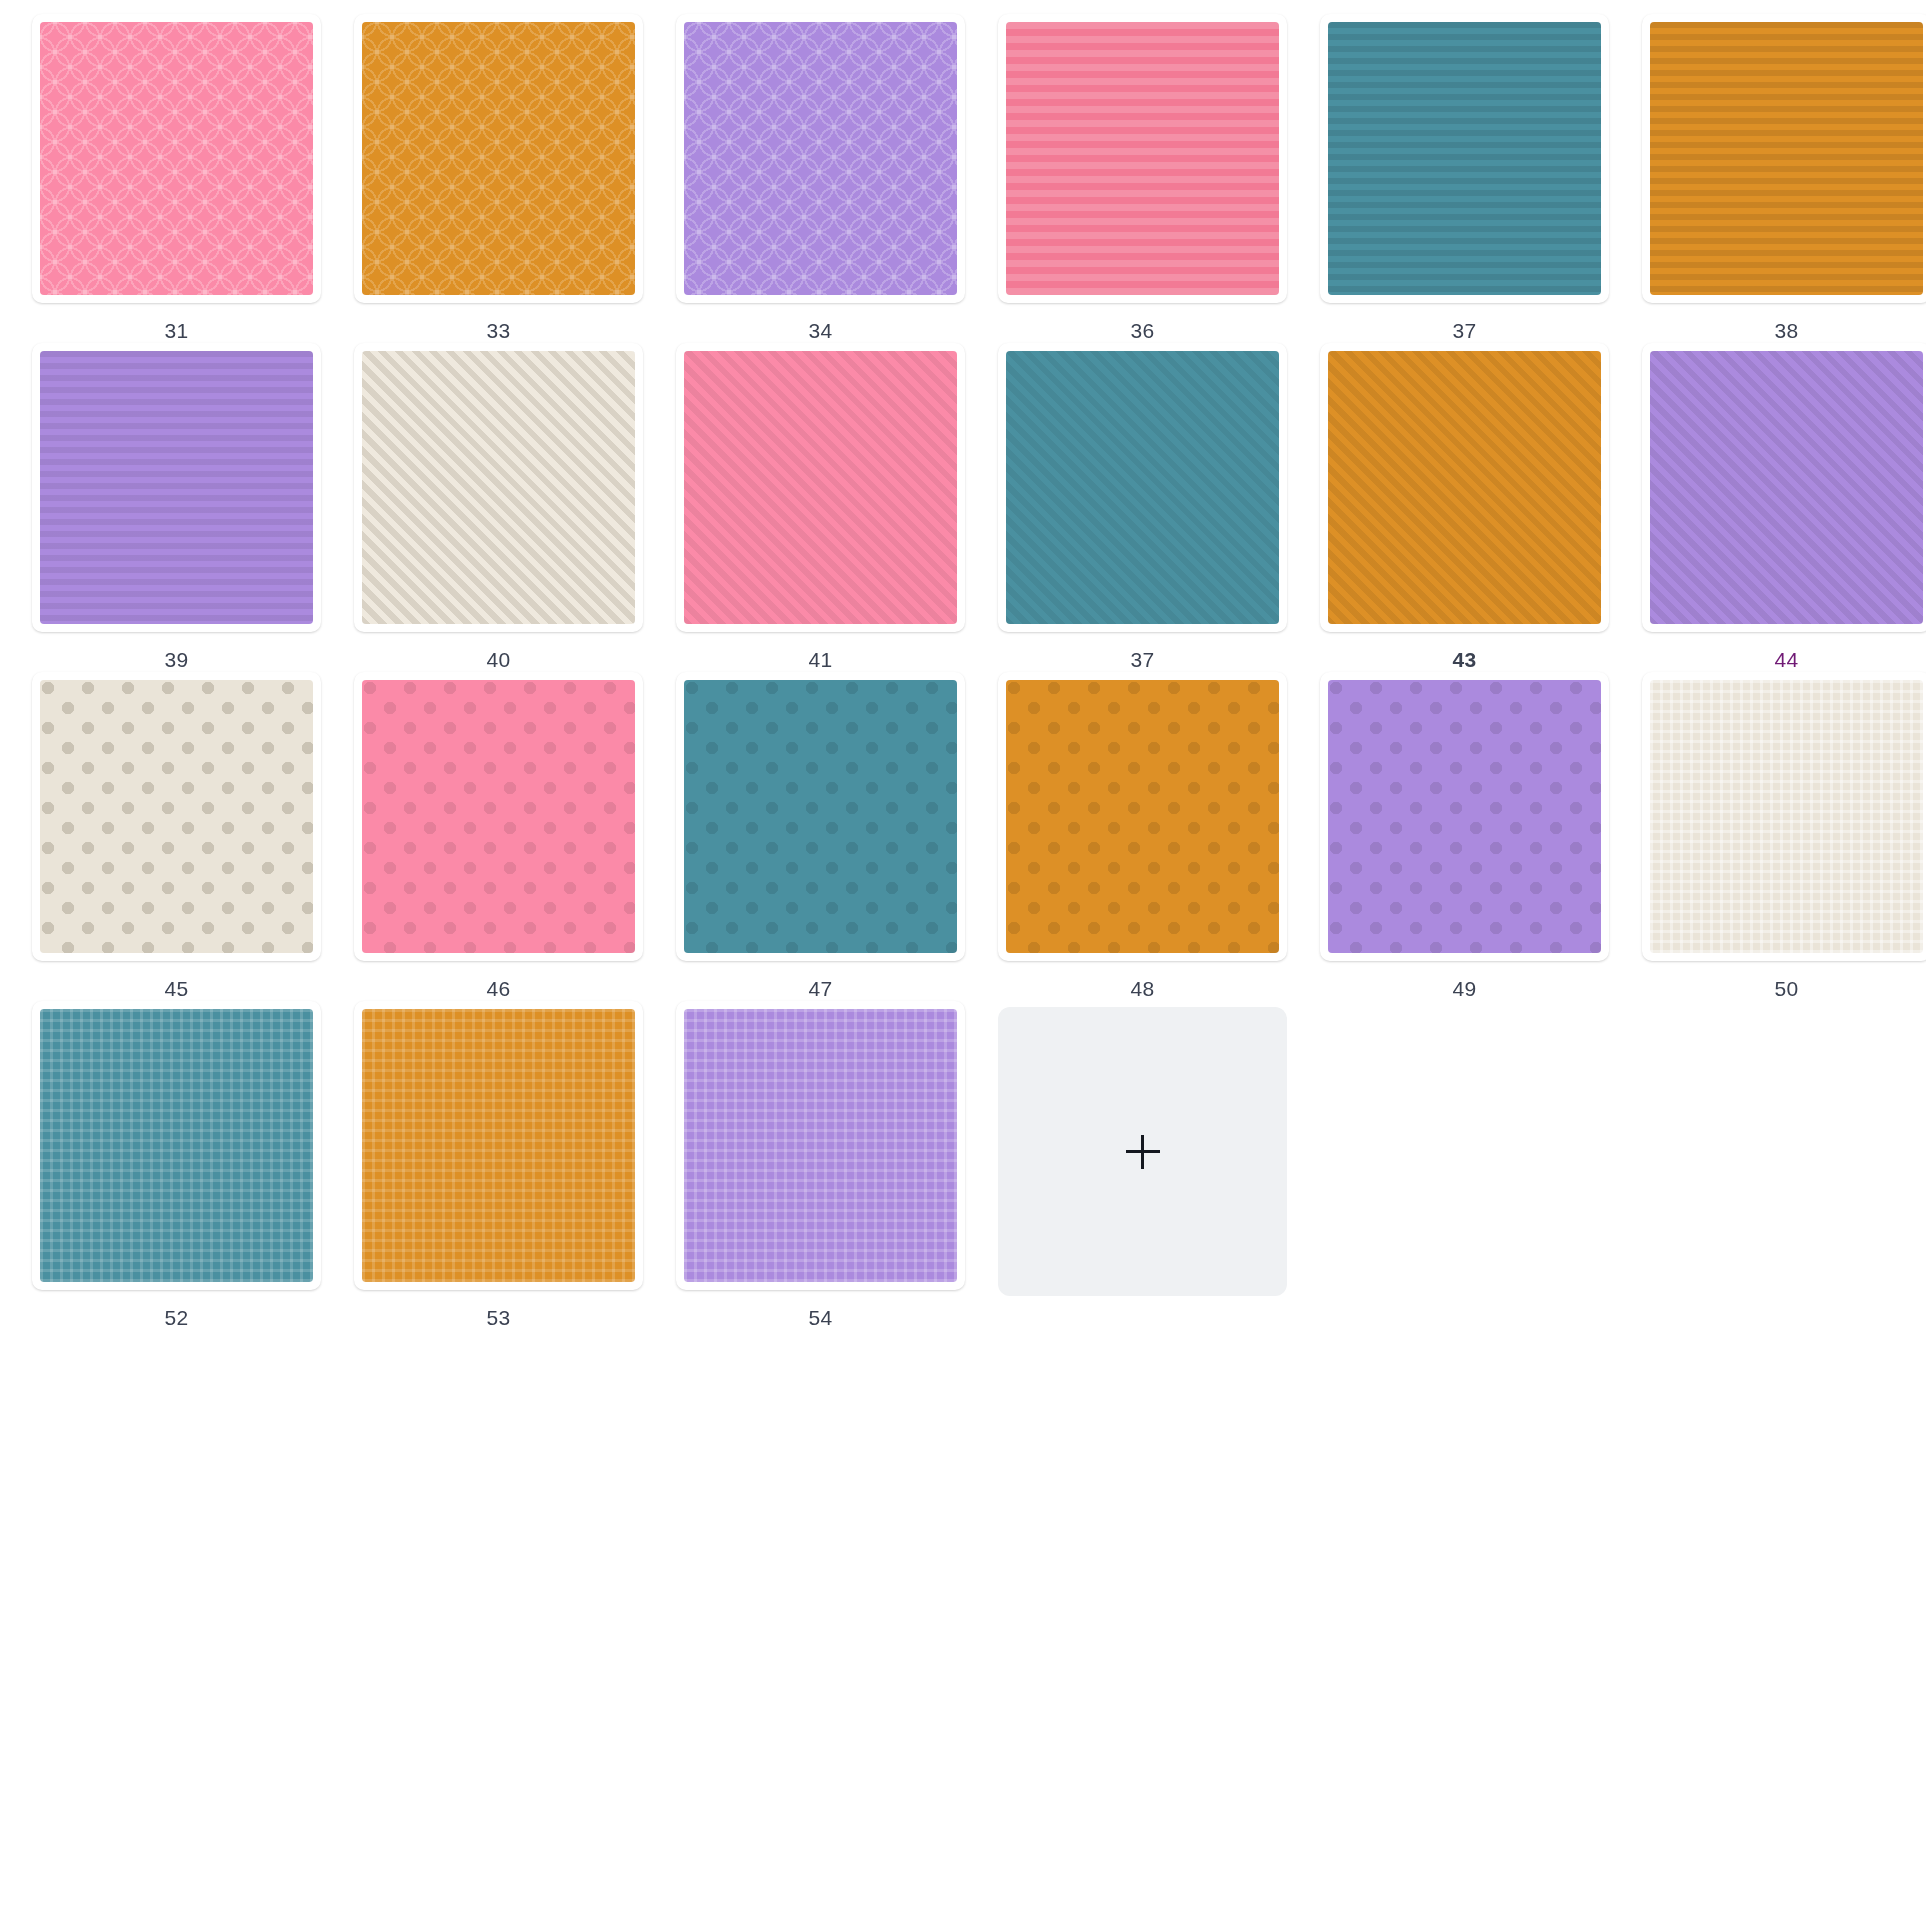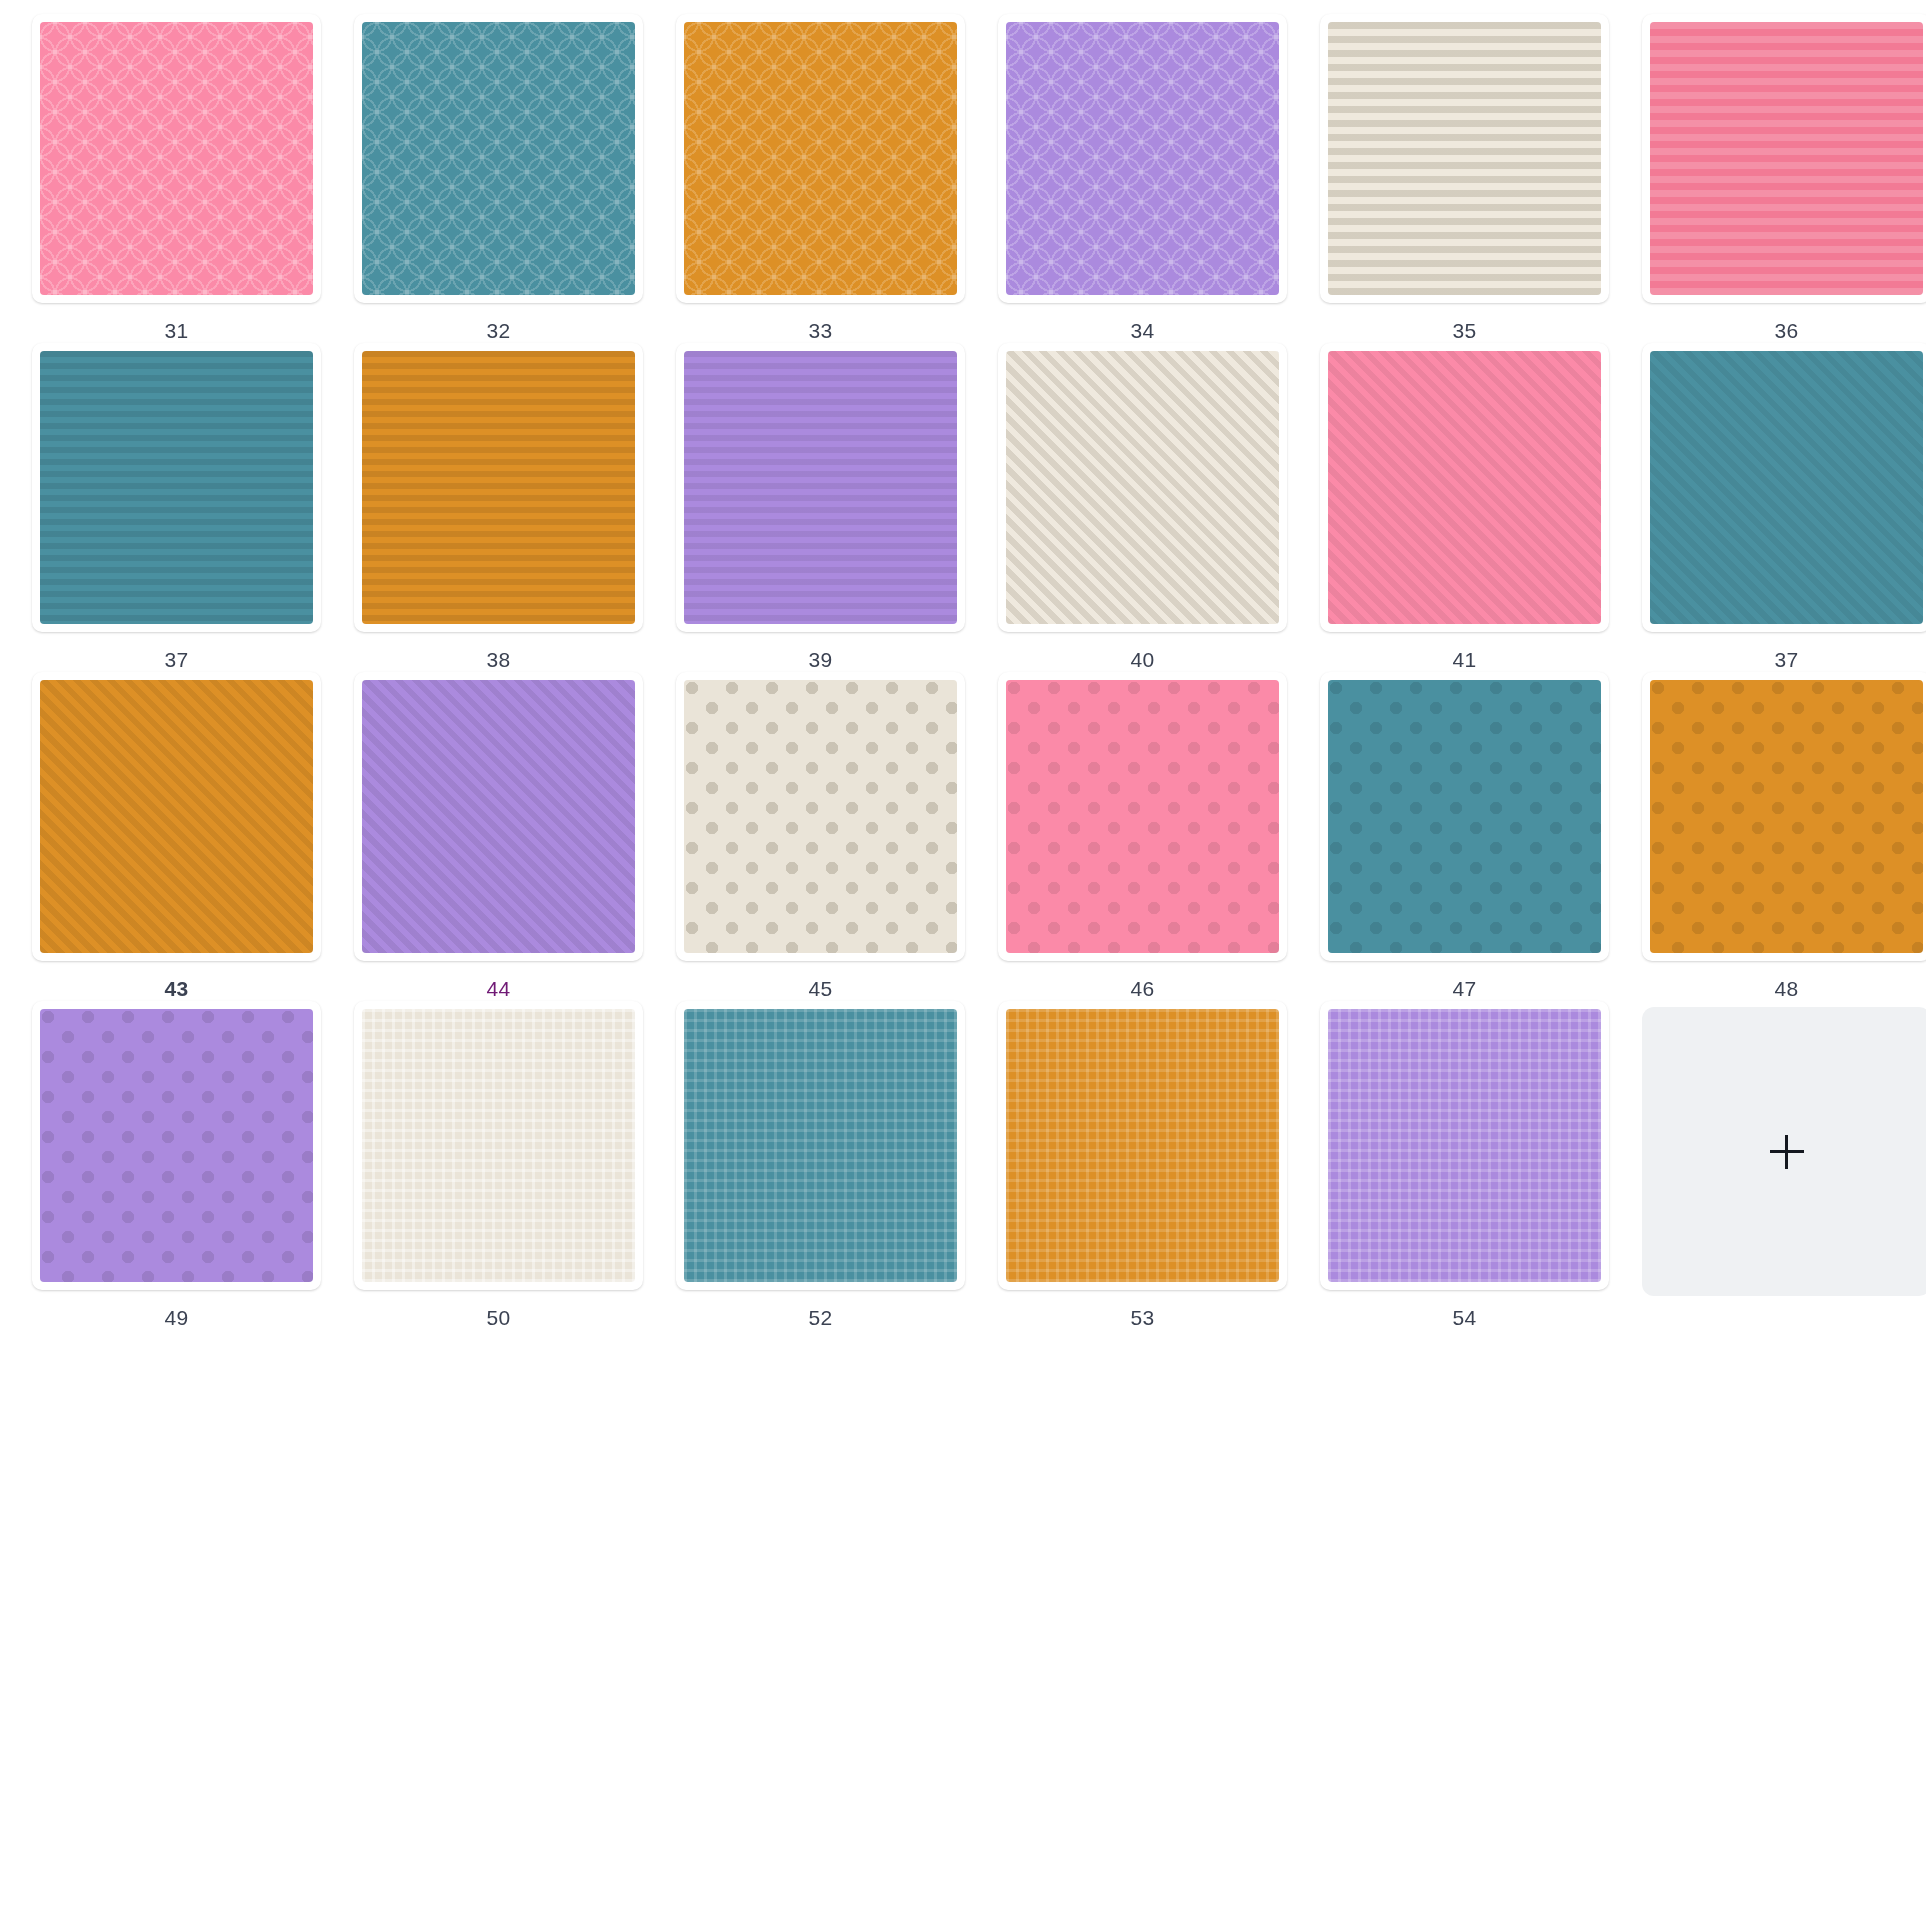--- a/index.html
+++ b/index.html
@@ -137,41 +137,29 @@
 
 <div id="grid">
     <div class="cell">
       <div class="card">
         <div class="swatch p-circles" style="--c: #fb8aa8; --o: rgba(255,255,255,0.22);"></div>
       </div>
       <div class="label" style="color: rgb(59, 66, 82);">31</div>
     </div>
     <div class="cell">
       <div class="card">
-        <div class="swatch p-circles" style="--c: #4a90a0; --o: rgba(255,255,255,0.18);"></div>
-      </div>
-      <div class="label" style="color: rgb(59, 66, 82);">32</div>
-    </div>
-    <div class="cell">
-      <div class="card">
         <div class="swatch p-circles" style="--c: #dd9026; --o: rgba(255,255,255,0.18);"></div>
       </div>
       <div class="label" style="color: rgb(59, 66, 82);">33</div>
     </div>
     <div class="cell">
       <div class="card">
         <div class="swatch p-circles" style="--c: #ab8ade; --o: rgba(255,255,255,0.22);"></div>
       </div>
       <div class="label" style="color: rgb(59, 66, 82);">34</div>
-    </div>
-    <div class="cell">
-      <div class="card">
-        <div class="swatch p-hstripe-lg" style="--c: #efe9dd; --o: rgba(150,142,122,0.30);"></div>
-      </div>
-      <div class="label" style="color: rgb(59, 66, 82);">35</div>
     </div>
     <div class="cell">
       <div class="card">
         <div class="swatch p-hstripe-lg" style="--c: #f27a95; --o: rgba(255,255,255,0.17);"></div>
       </div>
       <div class="label" style="color: rgb(59, 66, 82);">36</div>
     </div>
     <div class="cell">
       <div class="card">
         <div class="swatch p-hstripe" style="--c: #4a90a0; --o: rgba(0,0,0,0.09);"></div>

